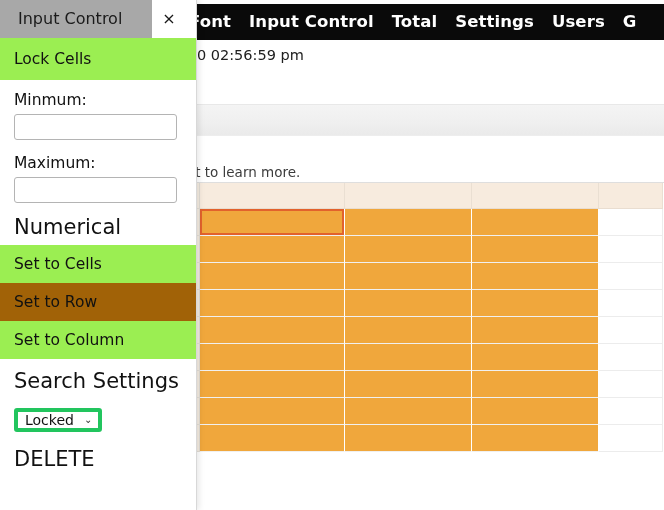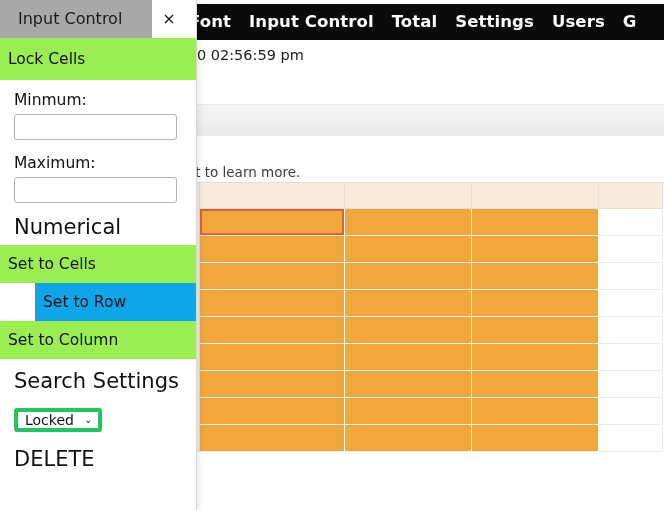--- a/index.html
+++ b/index.html
@@ -182,28 +182,28 @@
     text-align: center;
     font-size: 16px;
     color: #1a1a1a;
     cursor: pointer;
     z-index: 2;
   }
 
   .panel-strip {
     width: 196px;
     box-sizing: border-box;
-    padding-left: 8px;
+    padding-left: 14px;
     font-size: 15.5px;
     color: #111111;
     display: flex;
     align-items: center;
   }
   .strip-green { background: #9bee52; }
-  .strip-white { background: #0ea5e9; margin-left: 35px; }
+  .strip-white { background: #a16207; }
   .h-42 { height: 42px; }
   .h-38 { height: 38px; }
 
   #panel-body {
     width: 196px;
     background: #ffffff;
   }
 
   .field-block {
     padding: 0 14px;

